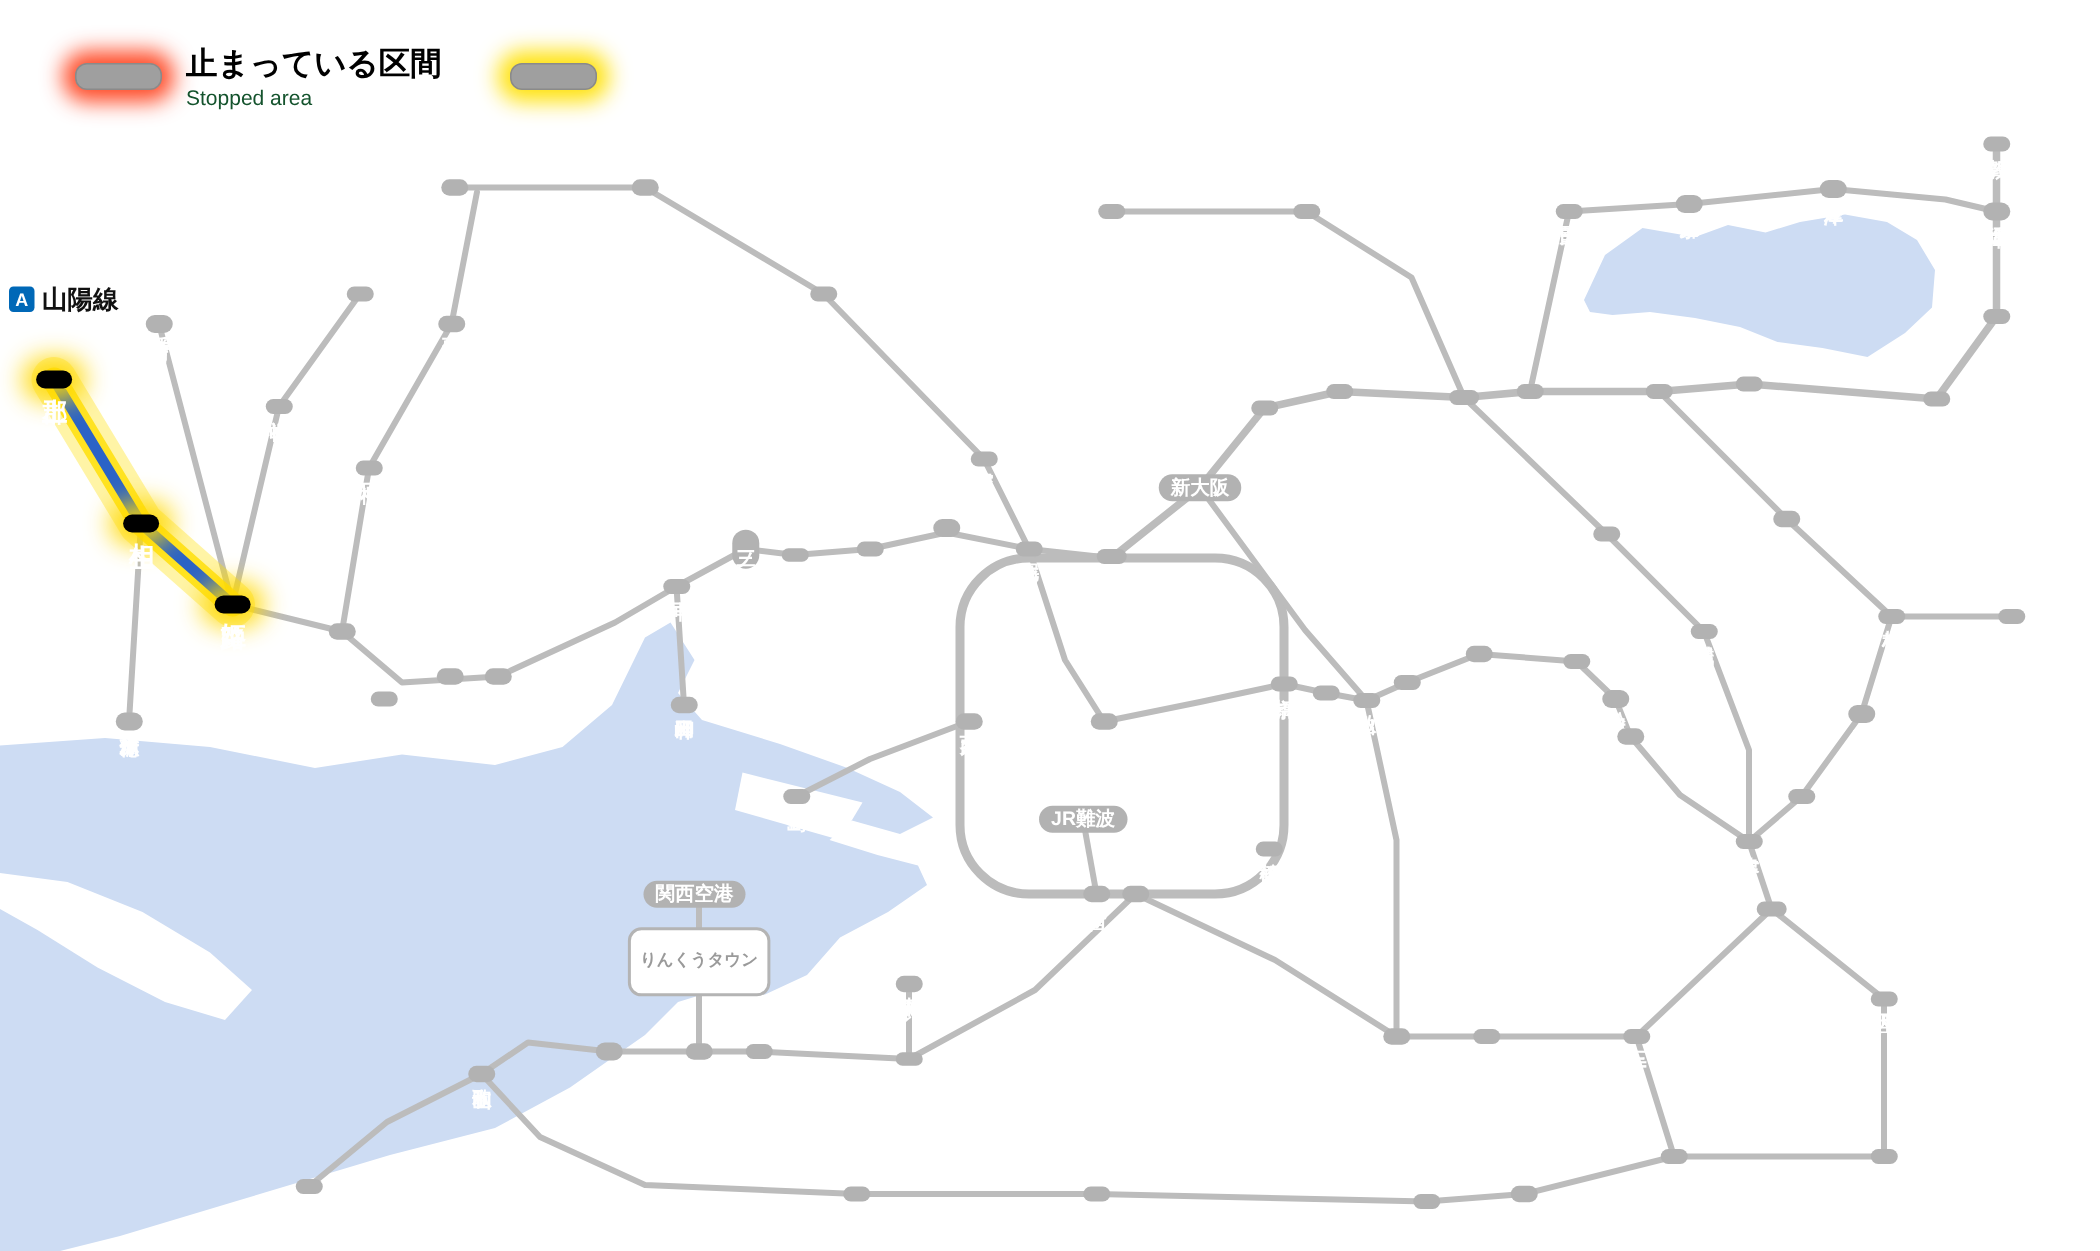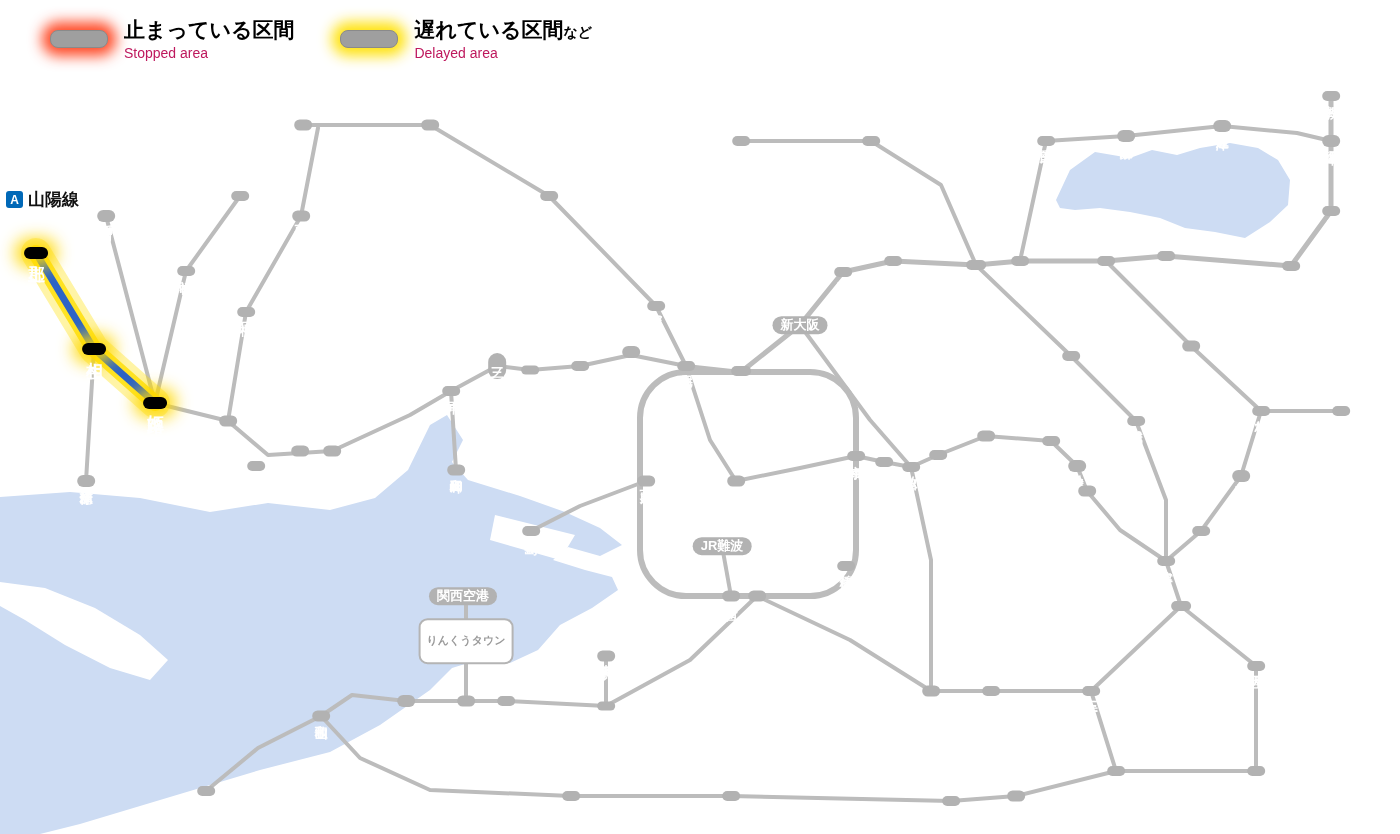--- a/index.html
+++ b/index.html
@@ -12,29 +12,29 @@
   .st{position:absolute;transform:translate(-50%,-50%);background:#b2b2b2;color:#fff;
       font-weight:bold;font-size:13px;line-height:1.05;white-space:nowrap;z-index:2;}
   .st.v{writing-mode:vertical-rl;text-orientation:upright;padding:4px 2px;border-radius:9px;letter-spacing:1px;}
   .st.h{padding:2px 8px;border-radius:9px;}
   .st.major{font-size:15px;}
   .st.highlight{background:#000;font-size:17px;border-radius:11px;padding:5px 3px;
       box-shadow:0 0 16px 9px rgba(255,216,0,0.9);z-index:3;}
   .st.outline{background:#fff;color:#9a9a9a;border:2px solid #b4b4b4;font-size:11px;padding:15px 6px;}
 
   
-  #legend{position:absolute;left:22px;top:16px;display:flex;gap:46px;z-index:5;padding-left:28px;}
+  #legend{position:absolute;left:22px;top:28px;display:flex;gap:46px;z-index:5;padding-left:28px;}
   .legend-item{display:flex;align-items:center;gap:16px;}
   .legend-pill{display:inline-block;width:56px;height:16px;border-radius:8px;background:#9f9f9f;
       border:1px solid #8a8a8a;}
   .legend-pill.glow-red{box-shadow:0 0 14px 8px rgba(255,42,0,0.85);}
   .legend-pill.glow-yellow{box-shadow:0 0 14px 8px rgba(255,224,0,0.95);}
   .legend-text .ja{font-size:21px;font-weight:bold;color:#000;}
   .legend-text .ja .suffix{font-size:14px;font-weight:bold;}
-  .legend-text .en{font-size:14px;color:#be185d;margin-top:1px;}
+  .legend-text .en{font-size:14px;color:#14532d;margin-top:1px;}
 
   
   #line-label{position:absolute;left:2px;top:186px;display:flex;align-items:center;gap:5px;
       background:#fff;border-radius:8px;padding:2px 9px 2px 4px;z-index:5;}
   #line-label .badge{display:flex;align-items:center;justify-content:center;width:17px;height:17px;
       background:#0068b7;color:#fff;font-size:12px;font-weight:bold;border-radius:3px;}
   #line-label .name{font-size:17px;font-weight:bold;color:#111;}
 </style>
 </head>
 <body>
@@ -172,24 +172,20 @@
   <div id="legend">
     <div class="legend-item">
       <span class="legend-pill glow-red"></span>
       <div class="legend-text">
         <div class="ja">止まっている区間</div>
         <div class="en">Stopped area</div>
       </div>
     </div>
     <div class="legend-item">
       <span class="legend-pill glow-yellow"></span>
-      <div class="legend-text">
-        <div class="ja"><span>遅れている区間</span><span class="suffix">など</span></div>
-        <div class="en">Delayed area</div>
-      </div>
     </div>
   </div>
 
   <div id="line-label">
     <span class="badge">A</span>
     <span class="name">山陽線</span>
   </div>
 
 </div>
 

